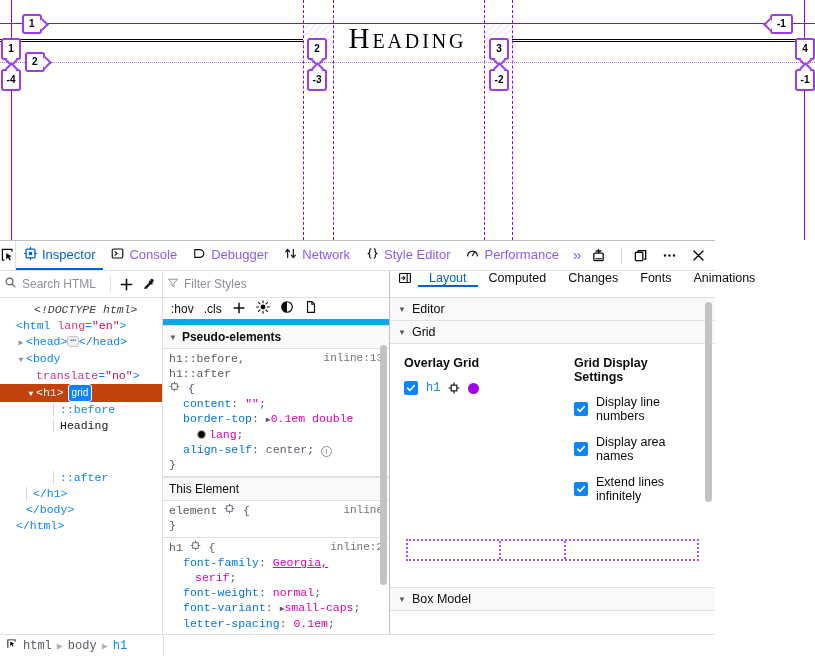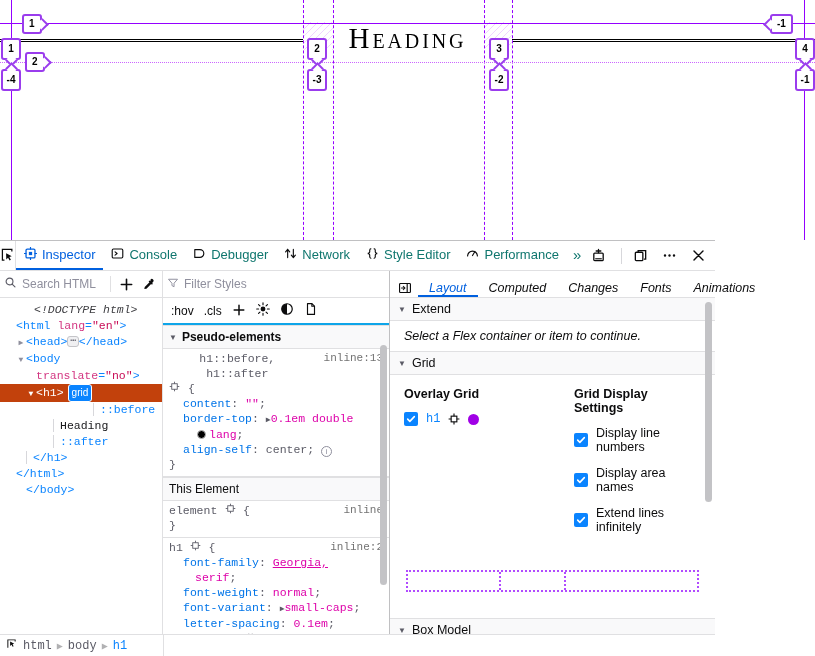--- a/index.html
+++ b/index.html
@@ -85,21 +85,21 @@
     height:30px; flex:0 0 30px; display:flex; align-items:stretch;
     border-bottom:1px solid #e0e0e2; background:#fff;
   }
   .picker-btn {
     width:32px; display:flex; align-items:center; justify-content:center;
     border-right:1px solid #e0e0e2;
   }
   .dt-tabs { display:flex; align-items:stretch; flex:1; }
   .dt-tab {
     display:flex; align-items:center; gap:5px;
-    padding:0 8px; font-size:13px; color:#0f766e; white-space:nowrap;
+    padding:0 8px; font-size:13px; color:#8b5cf6; white-space:nowrap;
     border-bottom:2px solid transparent;
   }
   .dt-tab.active { color:#0060df; border-bottom-color:#0060df; }
   .dt-tools-right {
     display:flex; align-items:center; gap:2px; padding-right:6px;
   }
   .dt-sep { width:1px; height:16px; background:#d7d7db; margin:0 5px; }
 
   
   .dt-body { flex:1; display:flex; min-height:0; }
@@ -143,53 +143,53 @@
   .ellipsis-node {
     display:inline-block; border:1px solid #c4c4c8; border-radius:3px;
     background:#f0f0f2; line-height:9px; padding:0 2px; font-size:9px; color:#5b5b66;
     vertical-align:middle;
   }
   .indentbar { border-left:1px solid #d7d7db; margin-left:13px; padding-left:6px; }
 
   
   .rules-toolbar {
     height:27px; flex:0 0 27px; display:flex; align-items:center; gap:10px;
-    padding:0 8px; border-bottom:2px solid #0ea5e9; font-size:12px;
+    padding:0 8px; border-bottom:6px solid #0ea5e9; font-size:12px;
   }
   .rules-scroll { flex:1; overflow:hidden; position:relative; }
   .sect-head {
     background:#f9f9fa; border-bottom:1px solid #e0e0e2; border-top:1px solid #e0e0e2;
     padding:4px 6px; font-size:12px; font-weight:700; color:#0c0c0d;
     display:flex; align-items:center; gap:5px;
   }
   .caret { font-size:8px; color:#5b5b66; }
   .rule-block {
     font-family:"Liberation Mono", monospace; font-size:11.5px; line-height:15px;
     padding:2px 6px 4px 6px; border-bottom:1px solid #e0e0e2; position:relative;
   }
-  .sel-line { color:#5b5b66; display:flex; justify-content:space-between; gap:18px;text-align:center; }
+  .sel-line { color:#5b5b66; display:flex; justify-content:space-between; gap:18px; }
   .src { color:#737373; font-size:11px; }
   .prop { color:#0074e8; padding-left:14px; }
   .pval { color:#dd00a9; }
   .pval-plain { color:#5b5b66; }
   .link-under { color:#dd00a9; text-decoration:underline; }
   .swatch-dot { display:inline-block; width:9px; height:9px; border-radius:50%;
                 background:#000; vertical-align:-1px; margin-right:3px; border:1px solid #bbb;}
   .tri { font-size:8px; color:#5b5b66; }
   .infoc { display:inline-block; width:11px; height:11px; border:1px solid #8f8f9d;
            border-radius:50%; font-size:8px; line-height:9px; text-align:center;
            color:#8f8f9d; vertical-align:-1px; font-family:"Liberation Sans",sans-serif;}
   .scrollbar {
     position:absolute; right:2px; width:7px; border-radius:4px; background:#c3c3c6;
   }
 
   
   .layout-tabs {
-    height:27px; flex:0 0 27px; display:flex; align-items:flex-end;
-    border-bottom:1px solid #e0e0e2; padding-left:2px;font-style:italic;
+    height:27px; flex:0 0 27px; display:flex; align-items:flex-start;
+    border-bottom:1px solid #e0e0e2; padding-left:2px;
   }
   .ltab { display:flex; align-items:center; padding:0 11px; font-size:12.5px;
           color:#0c0c0d; border-bottom:2px solid transparent; }
   .ltab.active { color:#0060df; border-bottom-color:#0060df; }
   .layout-scroll { flex:1; overflow:hidden; position:relative; }
   .acc-head {
     display:flex; align-items:center; gap:6px;
     padding:4px 8px; background:#f9f9fa; font-size:12.5px; color:#0c0c0d;
     border-bottom:1px solid #e0e0e2;
   }
@@ -424,26 +424,26 @@
             </svg>
         </div>
       </div>
       <div class="markup">
         <div class="mrow" style="padding-left:34px;"><span class="doct">&lt;!DOCTYPE html&gt;</span></div>
         <div class="mrow" style="padding-left:16px;"><span class="tag">&lt;html </span><span class="attr">lang</span><span class="tag">=</span><span class="val">"en"</span><span class="tag">&gt;</span></div>
         <div class="mrow" style="padding-left:16px;"><span class="tw">▶</span><span class="tag">&lt;head&gt;</span><span class="ellipsis-node">⋯</span><span class="tag">&lt;/head&gt;</span></div>
         <div class="mrow" style="padding-left:16px;"><span class="tw">▼</span><span class="tag">&lt;body</span></div>
         <div class="mrow" style="padding-left:36px;"><span class="attr">translate</span><span class="tag">=</span><span class="val">"no"</span><span class="tag">&gt;</span></div>
         <div class="mrow sel" style="padding-left:26px;"><span class="tw">▼</span><span class="tag">&lt;h1&gt;</span><span class="badge-grid">grid</span></div>
-        <div class="mrow" style="padding-left:40px;margin-left:40px;"><span class="indentbar"><span class="pseudo">::before</span></span></div>
+        <div class="mrow" style="padding-left:40px;"><span class="indentbar"><span class="pseudo">::before</span></span></div>
         <div class="mrow" style="padding-left:40px;"><span class="indentbar"><span class="txt">Heading</span></span></div>
-        <div class="mrow" style="padding-left:40px;"><span class="indentbar"><span class="pseudo">::after</span></span></div>
+        <div class="mrow" style="padding-left:40px;margin-top:36px;"><span class="indentbar"><span class="pseudo">::after</span></span></div>
         <div class="mrow" style="padding-left:26px;"><span class="indentbar" style="margin-left:0;"><span class="tag">&lt;/h1&gt;</span></span></div>
+        <div class="mrow" style="padding-left:26px;"><span class="tag">&lt;/body&gt;</span></div>
         <div class="mrow" style="padding-left:16px;"><span class="tag">&lt;/html&gt;</span></div>
-        <div class="mrow" style="padding-left:26px;"><span class="tag">&lt;/body&gt;</span></div>
       </div>
     </div>
 
     <div class="pane-rules">
       <div class="subbar">
         <div class="search-box">
           <span>
             <svg width="12" height="12" viewBox="0 0 16 16">
                 <path d="M2 3h12l-4.6 5.3V13L6.6 11.4V8.3z" fill="none" stroke="#8f8f9d" stroke-width="1.3" stroke-linejoin="round"></path>
               </svg>
@@ -572,23 +572,22 @@
             <span>Fonts</span>
           </div>
         <div class="ltab">
             <span>Animations</span>
           </div>
       </div>
 
       <div class="layout-scroll">
         <div class="acc-head">
           <span class="caret">▼</span>
-          <span>Extend</span>
-        </div>
-        <div class="flex-msg">Select a Flex container or item to continue.</div>
+          <span>Editor</span>
+        </div>
 
         <div class="acc-head">
           <span class="caret">▼</span>
           <span>Grid</span>
         </div>
 
         <div class="grid-body">
           <div class="grid-col-a">
             <div class="col-title">Overlay Grid</div>
             <div class="chk-row">

